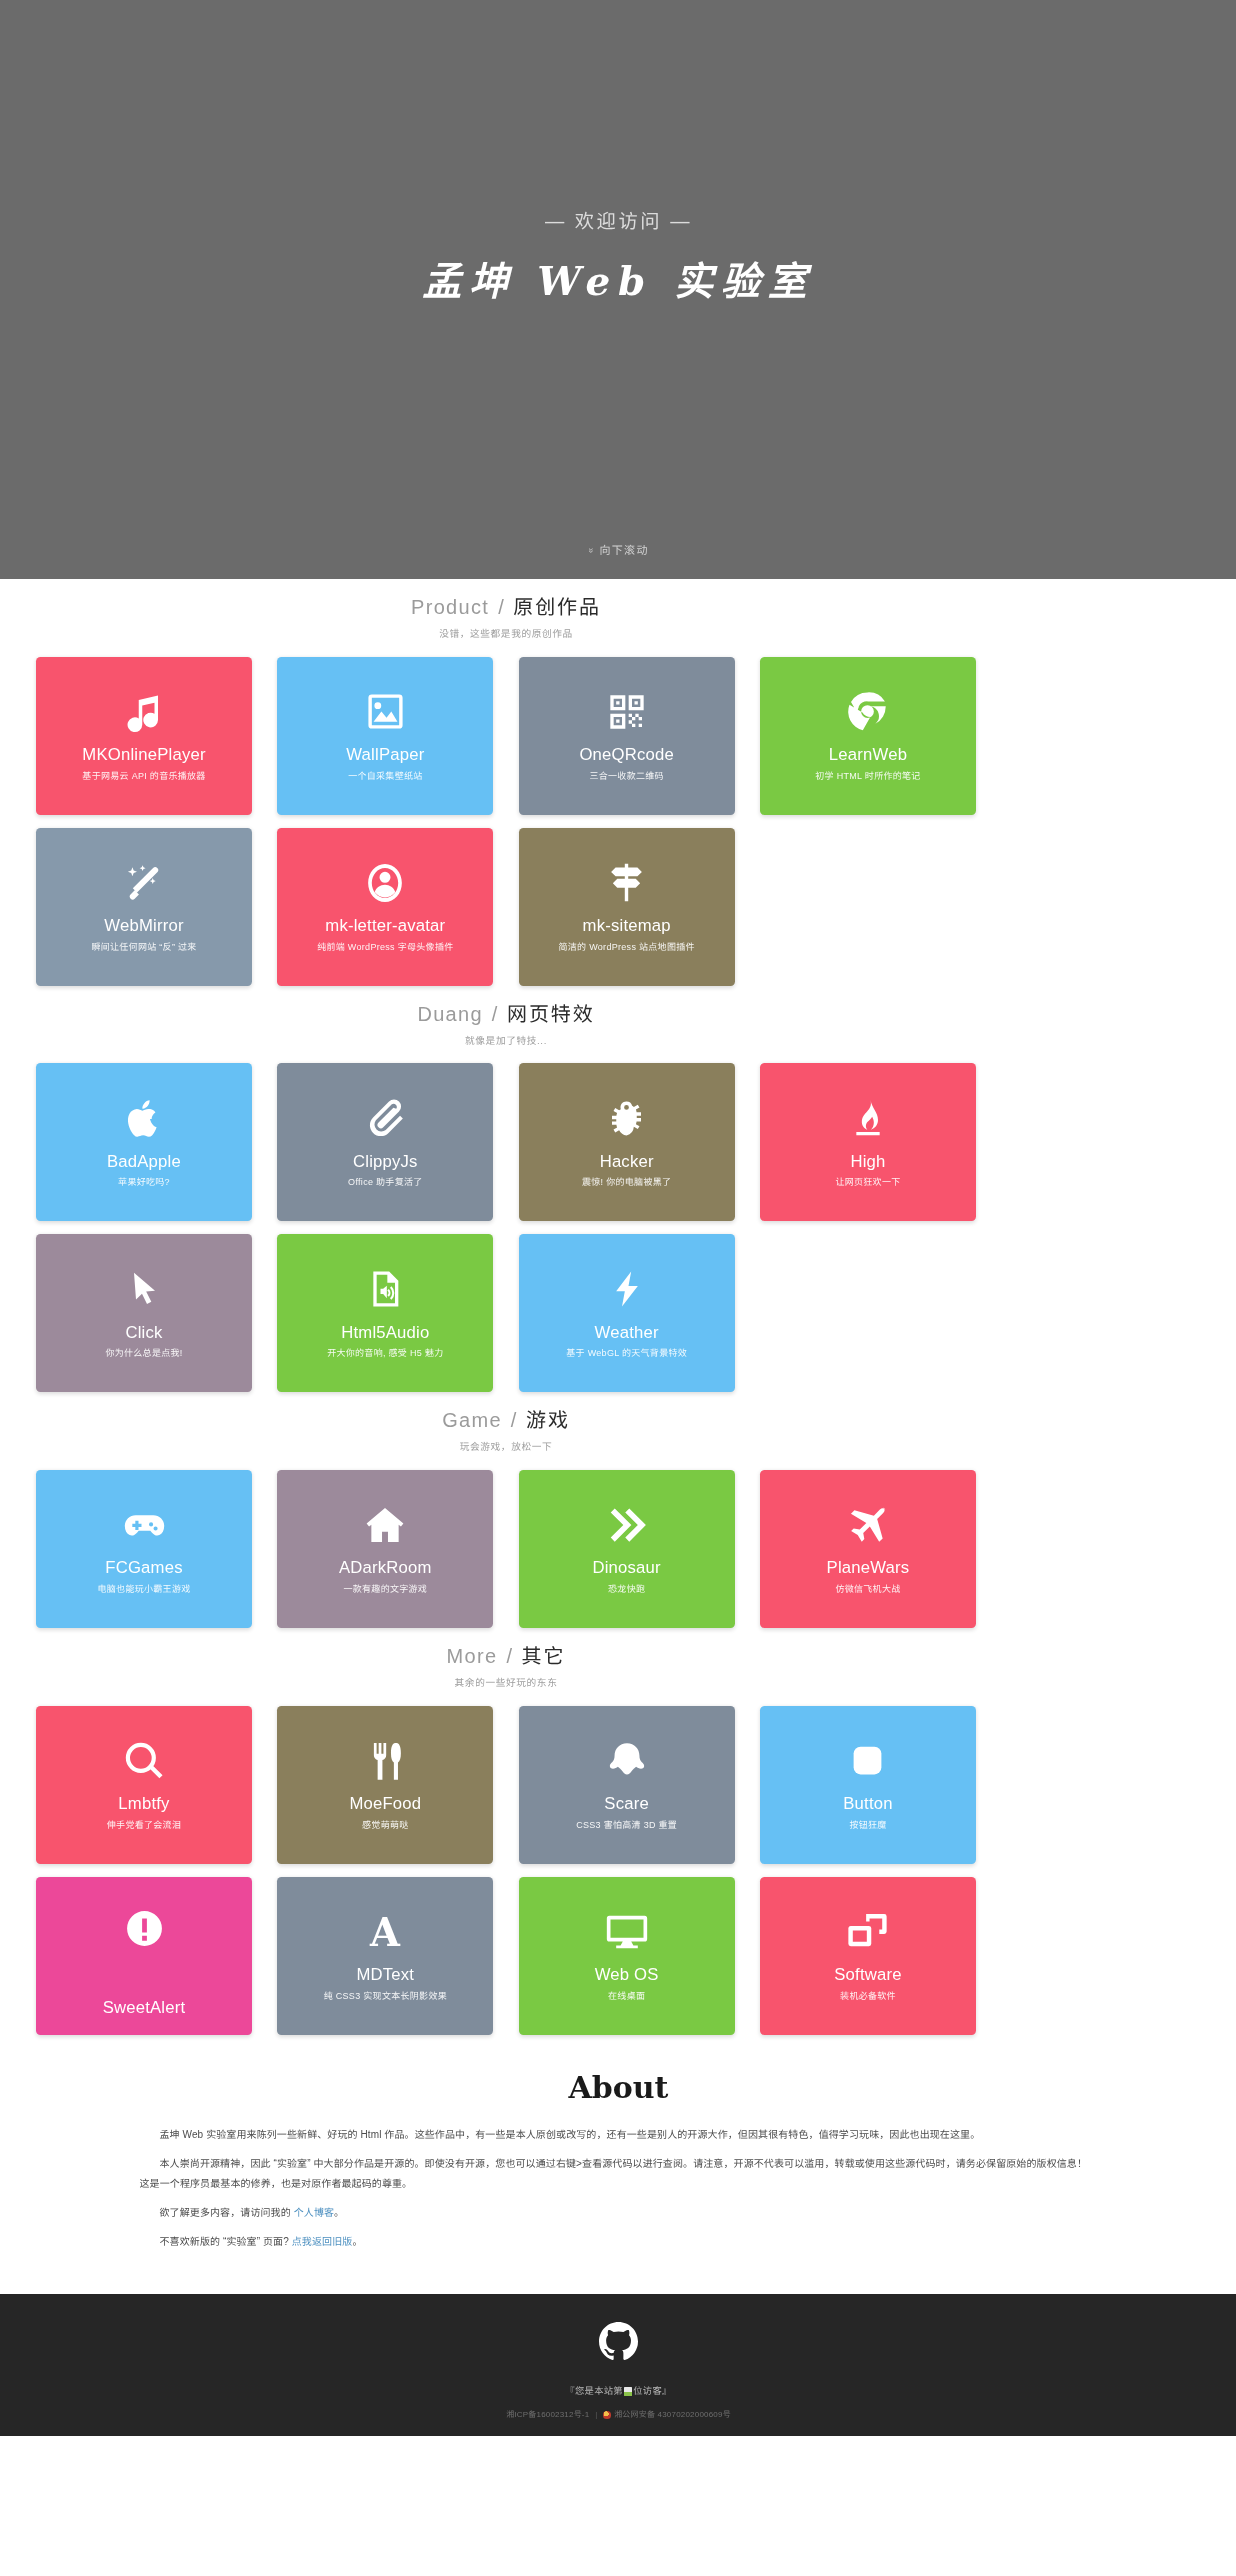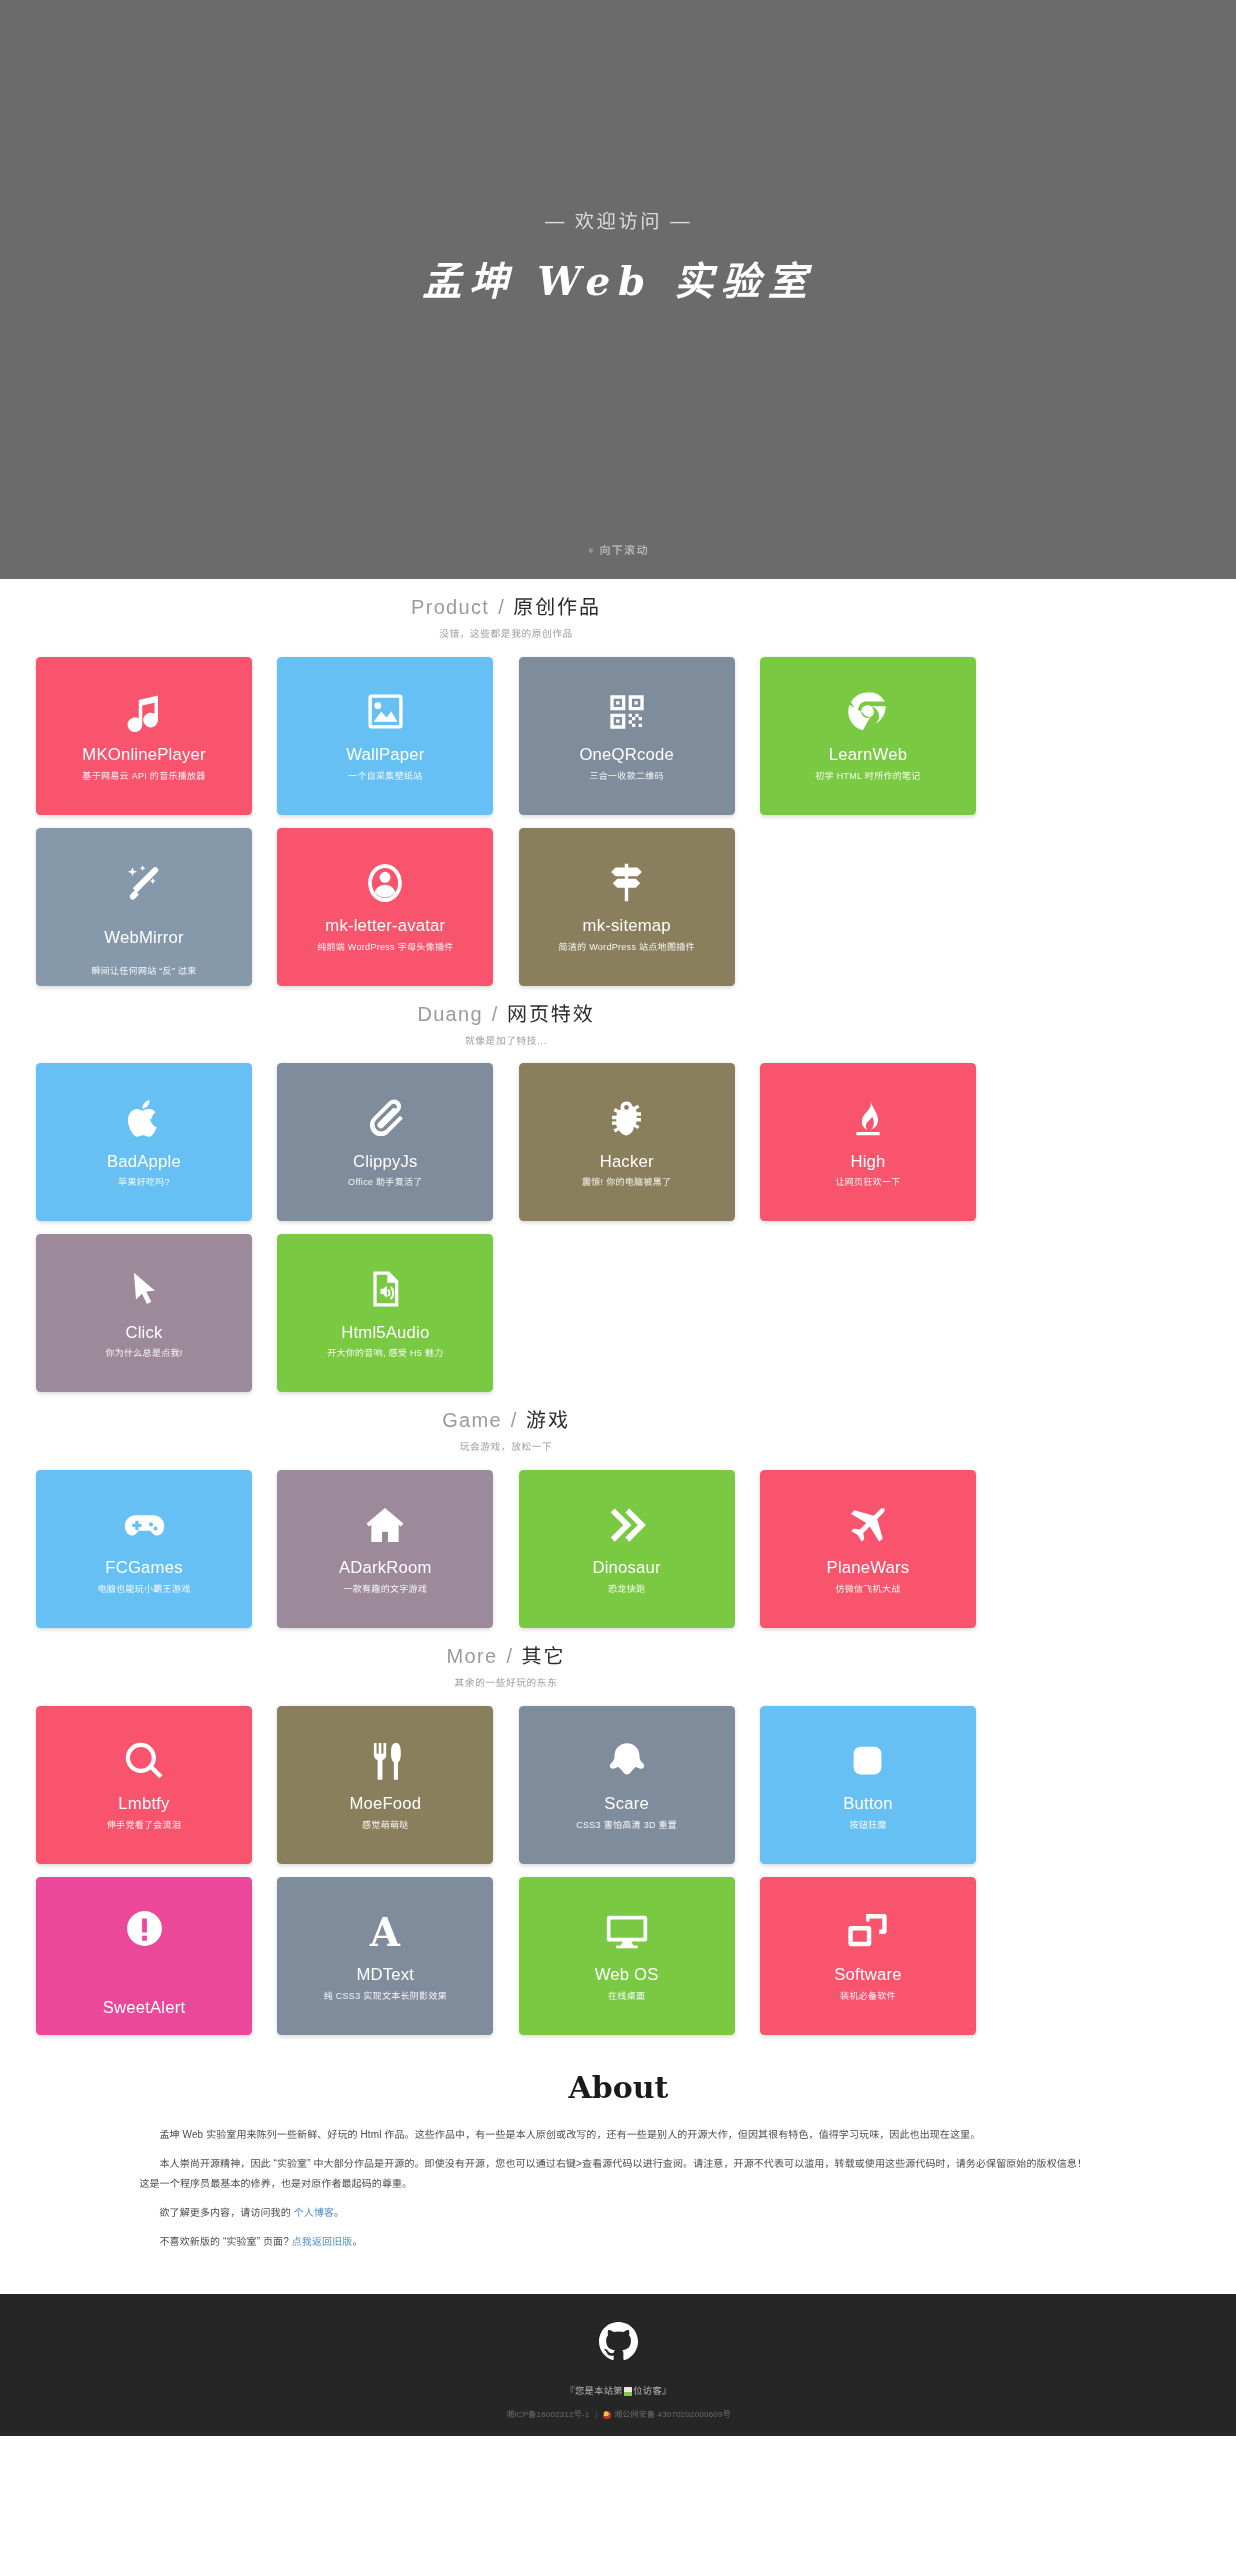--- a/index.html
+++ b/index.html
@@ -266,21 +266,21 @@
         </a>
         <a class="card" href="#" style="background: rgb(122, 201, 67);">
           <div class="ico">
             <svg width="45" height="45" viewBox="0 0 24 24">
               <path d="M12 1.8A10.2 10.2 0 0 0 3.2 6.9l4.1 7.1a5.3 5.3 0 0 1 .1-4.6l-.1-.1a5.3 5.3 0 0 1 4.7-2.7h9.3A10.2 10.2 0 0 0 12 1.8zM2.4 8.4a10.2 10.2 0 0 0 7.1 13.6l4-7.1a5.3 5.3 0 0 1-4.2-2.4L2.4 8.4zm19.3.8h-8.2a5.3 5.3 0 0 1 2.7 9.3 10.2 10.2 0 0 0 5.5-9.3zM12 8.6a3.4 3.4 0 1 1 0 6.8 3.4 3.4 0 0 1 0-6.8z"></path>
             </svg>
           </div>
           <div class="nm">LearnWeb</div>
           <div class="ds">初学 HTML 时所作的笔记</div>
         </a>
-        <a class="card" href="#" style="background: rgb(134, 153, 171); gap: 12px;">
+        <a class="card" href="#" style="background: rgb(134, 153, 171);">
           <div class="ico">
             <svg width="42" height="42" viewBox="0 0 24 24">
               <path d="M19.6 3.4a1.7 1.7 0 0 1 0 2.4L8 17.4l-2.4-2.4L17.2 3.4a1.7 1.7 0 0 1 2.4 0zM6.7 16.2 4.3 18.6a1.7 1.7 0 0 0 2.4 2.4l2.4-2.4-2.4-2.4zM5.4 3l.7 1.9 1.9.7-1.9.7-.7 1.9-.7-1.9L2.8 5.6l1.9-.7L5.4 3zm5.8-1.2.5 1.2 1.2.5-1.2.5-.5 1.2-.5-1.2-1.2-.5 1.2-.5.5-1.2zM17 9.2l.5 1.2 1.2.5-1.2.5-.5 1.2-.5-1.2-1.2-.5 1.2-.5.5-1.2z"></path>
             </svg>
           </div>
           <div class="nm">WebMirror</div>
           <div class="ds">瞬间让任何网站 “反” 过来</div>
         </a>
         <a class="card" href="#" style="background: rgb(248, 84, 109);">
           <div class="ico">
@@ -354,20 +354,29 @@
           <div class="ds">你为什么总是点我!</div>
         </a>
         <a class="card" href="#" style="background: rgb(122, 201, 67);">
           <div class="ico">
             <svg width="40" height="40" viewBox="0 0 24 24">
               <path d="M5 1.5h9.5L20 7v15.5H5V1.5zm2 2v17h11V8.3h-4.6V3.5H7zm2.3 8.4h1.6l2.2-1.9v7.5L10.9 15H9.3v-3.1zm5 .1a3.3 3.3 0 0 1 0 4.7l-.9-.9a2 2 0 0 0 0-2.9l.9-.9zm1.6-1.7a5.7 5.7 0 0 1 0 8.1l-.9-.9a4.4 4.4 0 0 0 0-6.3l.9-.9z"></path>
             </svg>
           </div>
           <div class="nm">Html5Audio</div>
           <div class="ds">开大你的音响, 感受 H5 魅力</div>
+        </a>
+        <a class="card" href="#" style="background: rgb(102, 192, 244);">
+          <div class="ico">
+            <svg width="40" height="40" viewBox="0 0 24 24">
+              <path d="M14.5 1.5 5.5 13.3h5.2L9 22.5l9.5-12.3h-5.6l1.6-8.7z"></path>
+            </svg>
+          </div>
+          <div class="nm">Weather</div>
+          <div class="ds">基于 WebGL 的天气背景特效</div>
         </a>
       </div>
     </section>
     <section class="section">
       <div class="sec-head">
         <h2 class="sec-title"><span class="en">Game</span><span class="sep">/</span><span class="cn">游戏</span></h2>
         <div class="sec-sub">玩会游戏，放松一下</div>
       </div>
       <div class="grid">
         <a class="card" href="#" style="background: rgb(102, 192, 244);">

